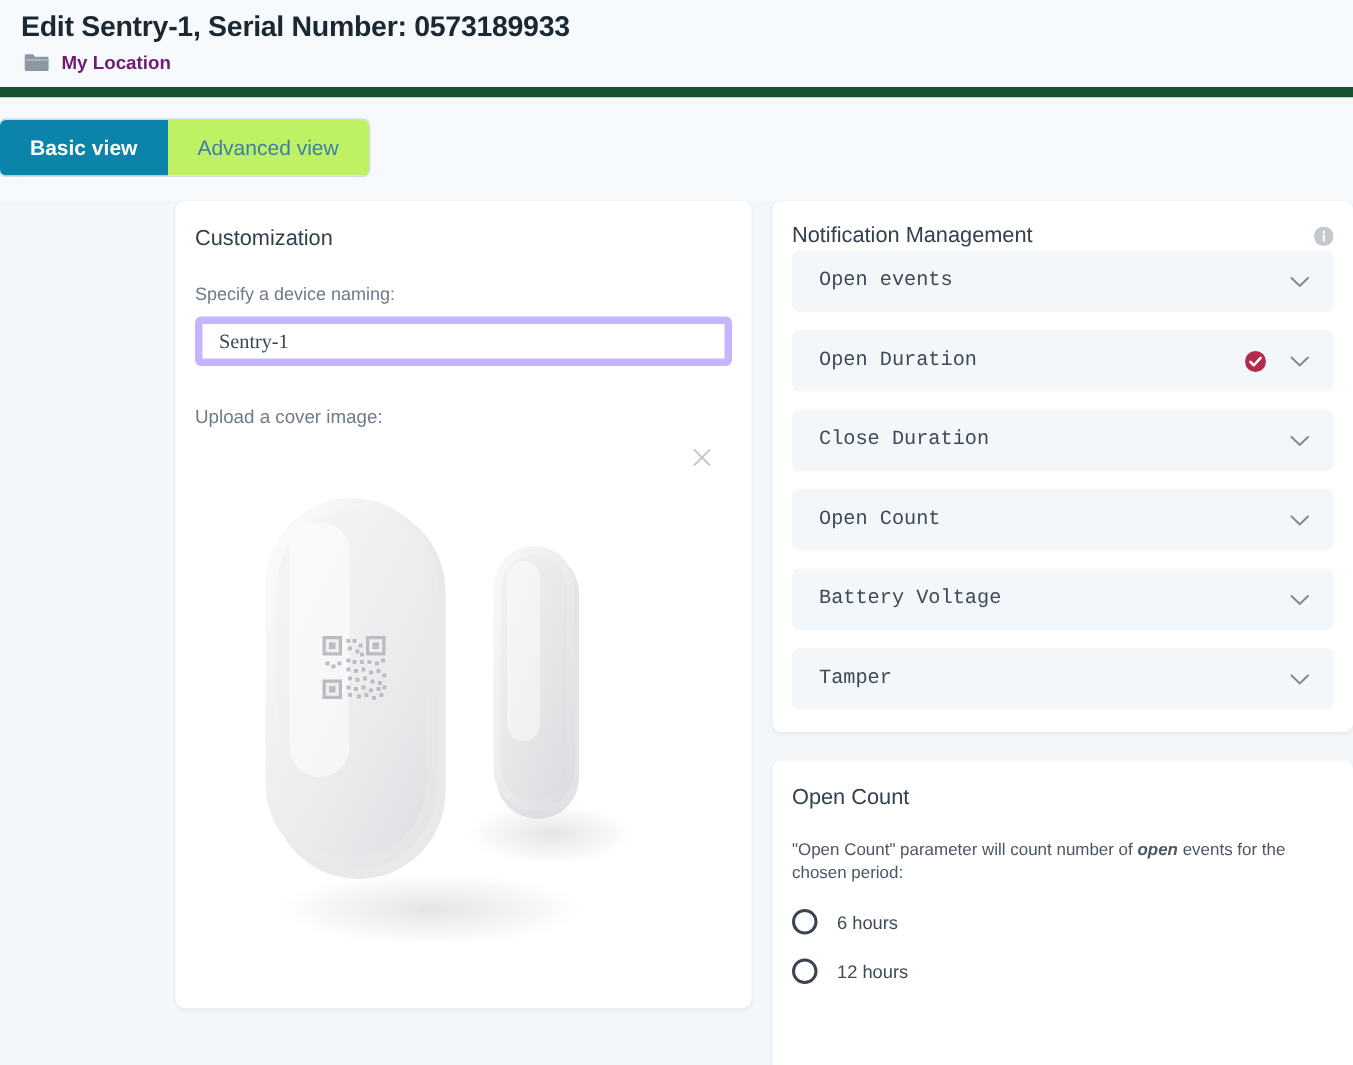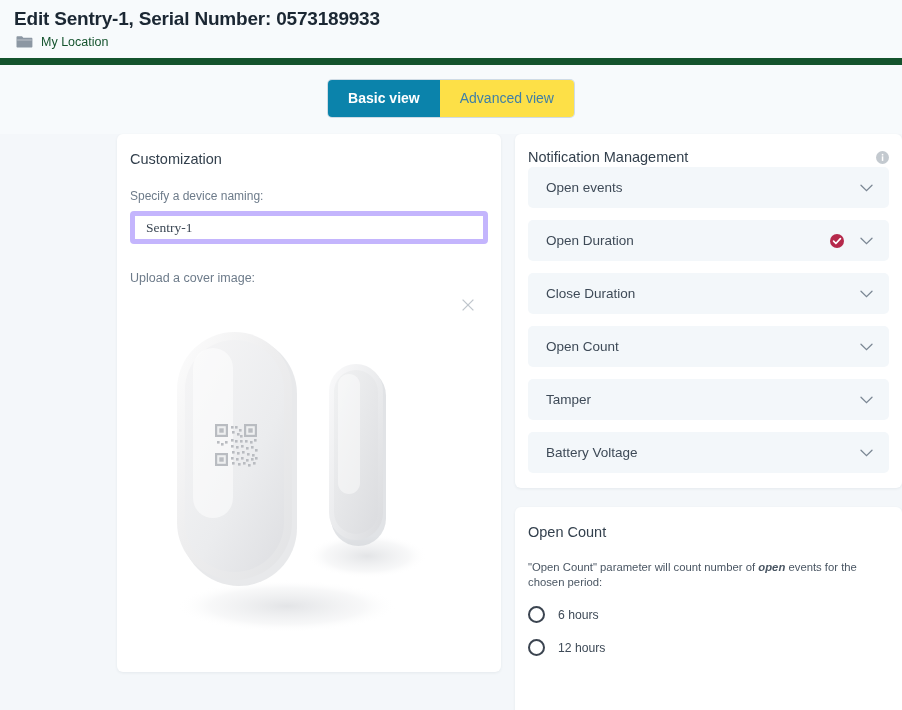--- a/index.html
+++ b/index.html
@@ -42,45 +42,45 @@
 
   .folder-icon {
     width: 17px;
     height: 14px;
     display: block;
     flex: 0 0 auto;
   }
 
   .breadcrumb-label {
     font-size: 12.5px;
-    color: #14532d;
+    color: #701a75;
     line-height: 16px;
+    font-weight: bold;
   }
 
   
   .tabs-row {
     display: flex;
-    justify-content: center;
     padding: 15px 0 17px 0;
     background: #f7fafc;
   }
 
   .tabs {
     display: flex;
     border-radius: 4px;
     overflow: hidden;
     box-shadow: 0 0 0 1px #cfdbe5;
   }
 
   .tab {
     font-size: 14px;
     padding: 10px 20px;
     line-height: 17px;
     cursor: pointer;
-    background: #fde047;
+    background: #bef264;
     color: #3f7fa6;
     border: none;
     font-family: inherit;
     white-space: nowrap;
   }
 
   .tab.active {
     background: #0b83ab;
     color: #ffffff;
     font-weight: bold;
@@ -197,20 +197,21 @@
     margin-bottom: 12px;
     cursor: pointer;
   }
   .accordion-row:last-child { margin-bottom: 0; }
 
   .accordion-label {
     font-size: 13.5px;
     color: #3e4a57;
     flex: 1;
     line-height: 18px;
+    font-family: Liberation Mono, monospace;
   }
 
   .check-badge {
     width: 14px;
     height: 14px;
     margin-right: 16px;
     display: block;
   }
 
   .chev { width: 13px; height: 8px; display: block; }
@@ -451,30 +452,30 @@
       <div class="accordion-row">
         <span class="accordion-label">Open Count</span>
         <span>
           <svg class="chev" viewBox="0 0 13 8">
               <path d="M1 1.3 L6.5 6.6 L12 1.3" stroke="#7b8794" stroke-width="1.3" fill="none" stroke-linecap="round"></path>
             </svg>
         </span>
       </div>
 
       <div class="accordion-row">
-        <span class="accordion-label">Tamper</span>
+        <span class="accordion-label">Battery Voltage</span>
         <span>
           <svg class="chev" viewBox="0 0 13 8">
               <path d="M1 1.3 L6.5 6.6 L12 1.3" stroke="#7b8794" stroke-width="1.3" fill="none" stroke-linecap="round"></path>
             </svg>
         </span>
       </div>
 
       <div class="accordion-row">
-        <span class="accordion-label">Battery Voltage</span>
+        <span class="accordion-label">Tamper</span>
         <span>
           <svg class="chev" viewBox="0 0 13 8">
               <path d="M1 1.3 L6.5 6.6 L12 1.3" stroke="#7b8794" stroke-width="1.3" fill="none" stroke-linecap="round"></path>
             </svg>
         </span>
       </div>
     </div>
 
     <div class="card count-card">
       <div class="card-title">Open Count</div>

